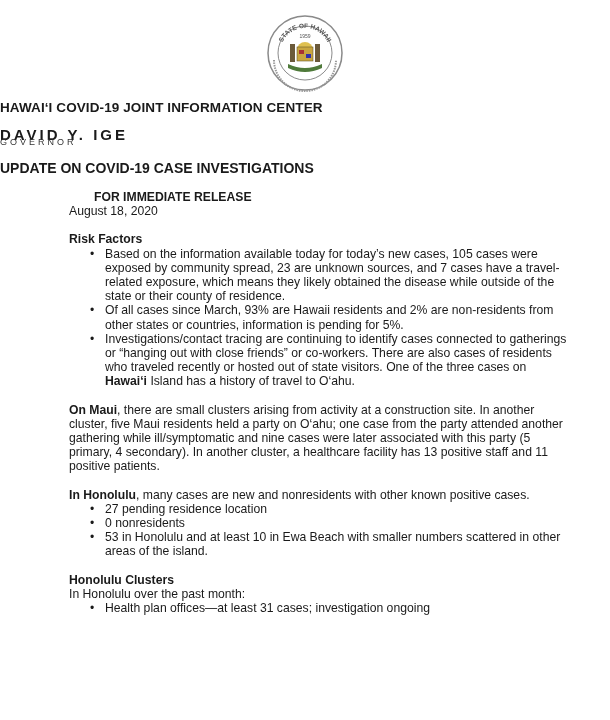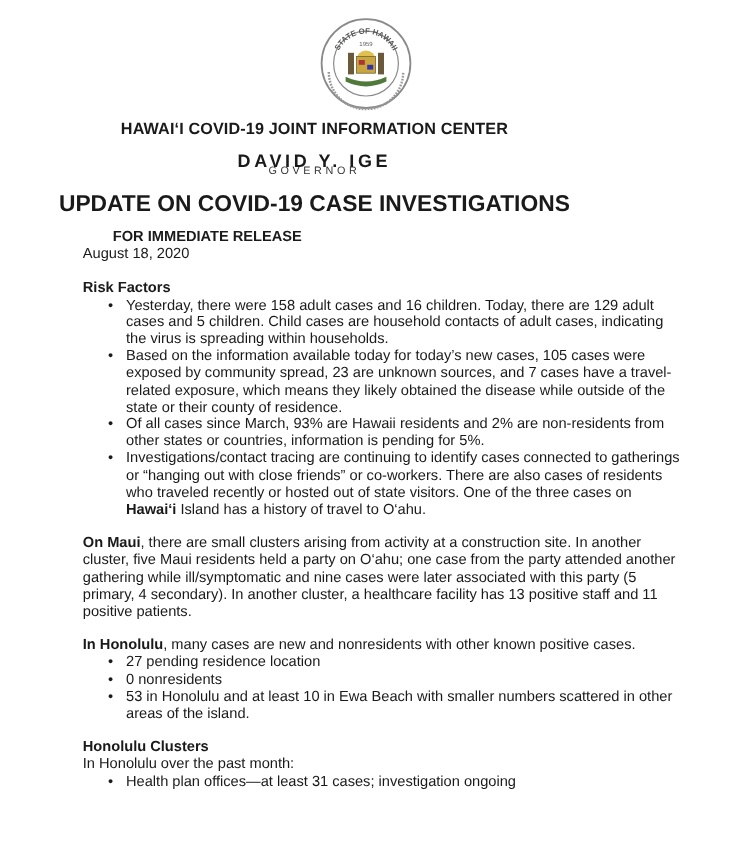--- a/index.html
+++ b/index.html
@@ -3,25 +3,25 @@
 <meta charset="utf-8">
 <style>
   html, body { margin: 0; padding: 0; background: #ffffff; }
   body {
     width: 610px; height: 720px; overflow: hidden; position: relative;
     font-family: "Liberation Sans", sans-serif; color: #1a1a1a;
   }
   .seal {
     position: absolute; left: 266px; top: 14px; width: 78px; height: 78px;
   }
-  .center { position: absolute; left: 0; width: 524px; text-align: center; }
+  .center { position: absolute; left: 0; width: 524px; text-align: left; }
   .org-title { top: 100px; font-weight: bold; font-size: 13.5px; letter-spacing: 0.1px; }
   .gov-name { top: 126px; font-weight: bold; font-size: 15px; letter-spacing: 3px; }
   .gov-title { top: 137px; font-size: 9px; letter-spacing: 3px; color: #333; }
-  .update-title { top: 160px; font-weight: bold; font-size: 19px; }
+  .update-title { top: 160px; font-weight: bold; font-size: 14px; }
 
   .content { position: absolute; left: 69px; top: 190px; width: 500px; font-size: 12.2px; line-height: 14.2px; }
   .bold { font-weight: bold; padding-left: 25px; }
   .heading { font-weight: bold; }
   .block { margin-bottom: 14px; }
   ul { margin: 0; padding: 0; list-style: none; }
   ul.l1 li { position: relative; padding-left: 36px; }
   ul.l1 li::before { content: "•"; position: absolute; left: 21px; top: 0; }
   p { margin: 0; }
 </style>
@@ -55,21 +55,20 @@
 
 <div class="content">
   <div class="block">
     <div class="bold">FOR IMMEDIATE RELEASE</div>
     <div>August 18, 2020</div>
   </div>
 
   <div class="block">
     <div class="heading">Risk Factors</div>
     <ul class="l1">
-      <li>Yesterday, there were 158 adult cases and 16 children. Today, there are 129 adult cases and 5 children. Child cases are household contacts of adult cases, indicating the virus is spreading within households.</li>
       <li>Based on the information available today for today’s new cases, 105 cases were exposed by community spread, 23 are unknown sources, and 7 cases have a travel-related exposure, which means they likely obtained the disease while outside of the state or their county of residence.</li>
       <li>Of all cases since March, 93% are Hawaii residents and 2% are non-residents from other states or countries, information is pending for 5%.</li>
       <li><span>Investigations/contact tracing are continuing to identify cases connected to gatherings or “hanging out with close friends” or co-workers. There are also cases of residents who traveled recently or hosted out of state visitors. One of the three cases on </span><b>Hawai‘i</b><span> Island has a history of travel to O‘ahu.</span></li>
     </ul>
   </div>
 
   <div class="block">
     <p><b>On Maui</b><span>, there are small clusters arising from activity at a construction site. In another cluster, five Maui residents held a party on O‘ahu; one case from the party attended another gathering while ill/symptomatic and nine cases were later associated with this party (5 primary, 4 secondary). In another cluster, a healthcare facility has 13 positive staff and 11 positive patients.</span></p>
   </div>
 

